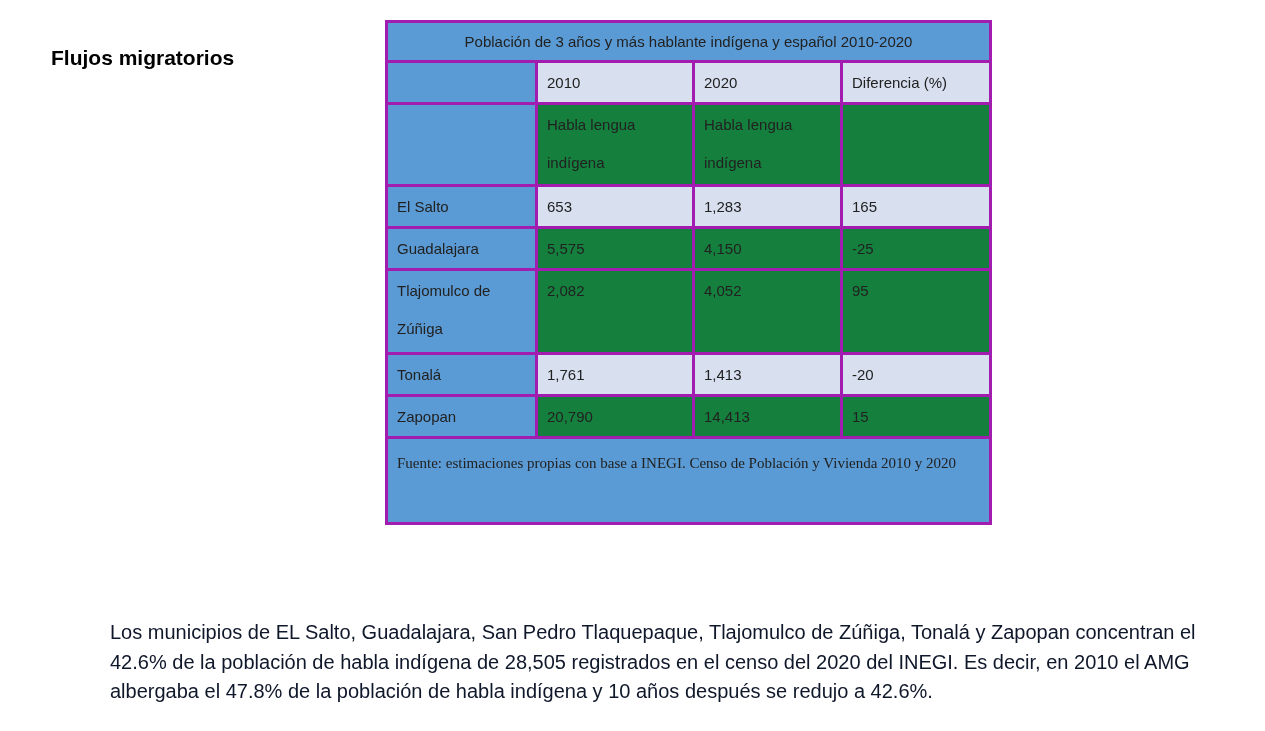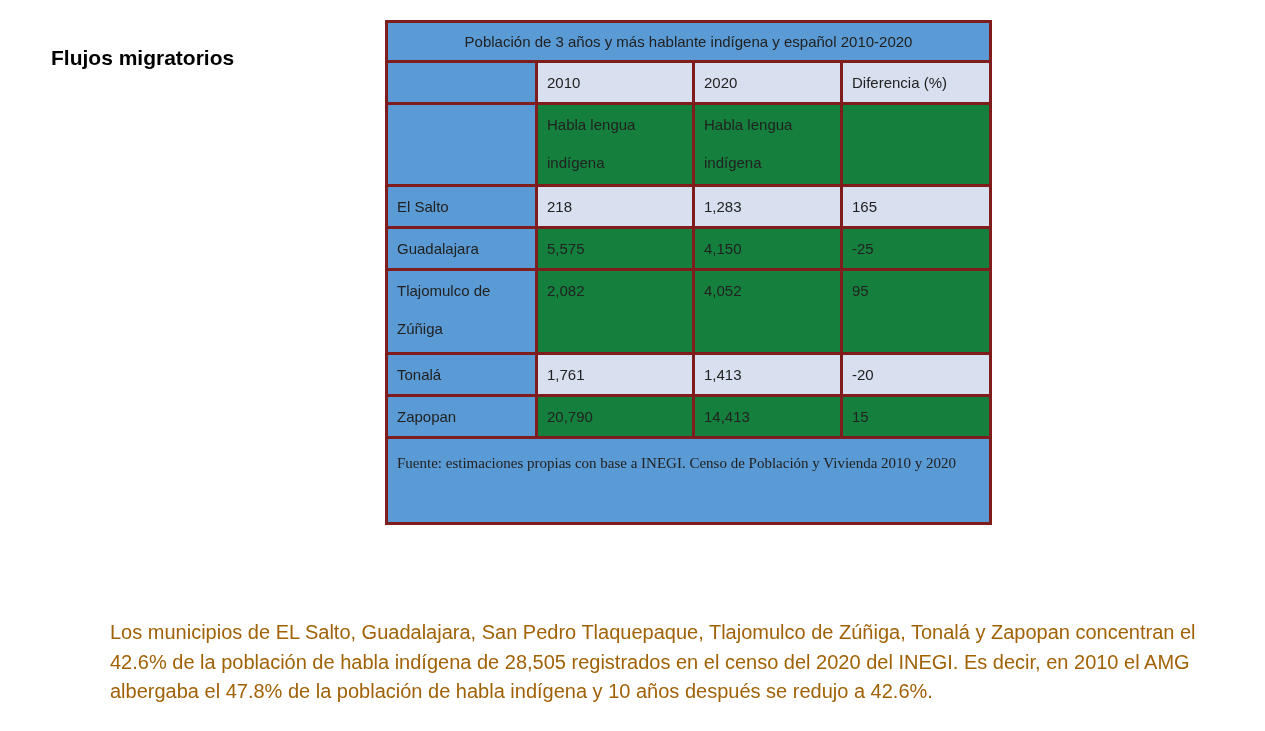--- a/index.html
+++ b/index.html
@@ -48,21 +48,21 @@
     width: 604px;
     table-layout: fixed;
     font-size: 15px;
   }
   .pop-table col.c0 { width: 150px; }
   .pop-table col.c1 { width: 157px; }
   .pop-table col.c2 { width: 148px; }
   .pop-table col.c3 { width: 149px; }
 
   .pop-table td, .pop-table th {
-    border: 3px solid #7f1d1d;
+    border: 3px solid #a21caf;
     vertical-align: top;
     text-align: left;
     padding: 1px 9px 0 9px;
     line-height: 38px;
     font-weight: normal;
     color: #212121;
     overflow: hidden;
   }
   .blue {
     background: #5b9bd5;
@@ -89,21 +89,21 @@
   }
 
   
   .summary {
     position: absolute;
     left: 110px;
     top: 598px;
     width: 1138px;
     font-size: 20px;
     line-height: 29.5px;
-    color: #a16207;
+    color: #0f172a;
   }
 </style>
 </head>
 <body>
 
 <div class="page">
 
   <div class="intro">
     <h1>Flujos migratorios</h1>
   </div>
@@ -131,21 +131,21 @@
 
       <tr class="subhdr-row">
         <td class="blue"></td>
         <td class="band-b">Habla lengua indígena</td>
         <td class="band-b">Habla lengua indígena</td>
         <td class="band-b"></td>
       </tr>
 
       <tr class="data-row">
         <th class="blue">El Salto</th>
-        <td class="band-a">218</td>
+        <td class="band-a">653</td>
         <td class="band-a">1,283</td>
         <td class="band-a">165</td>
       </tr>
 
       <tr class="data-row">
         <th class="blue">Guadalajara</th>
         <td class="band-b">5,575</td>
         <td class="band-b">4,150</td>
         <td class="band-b">-25</td>
       </tr>

